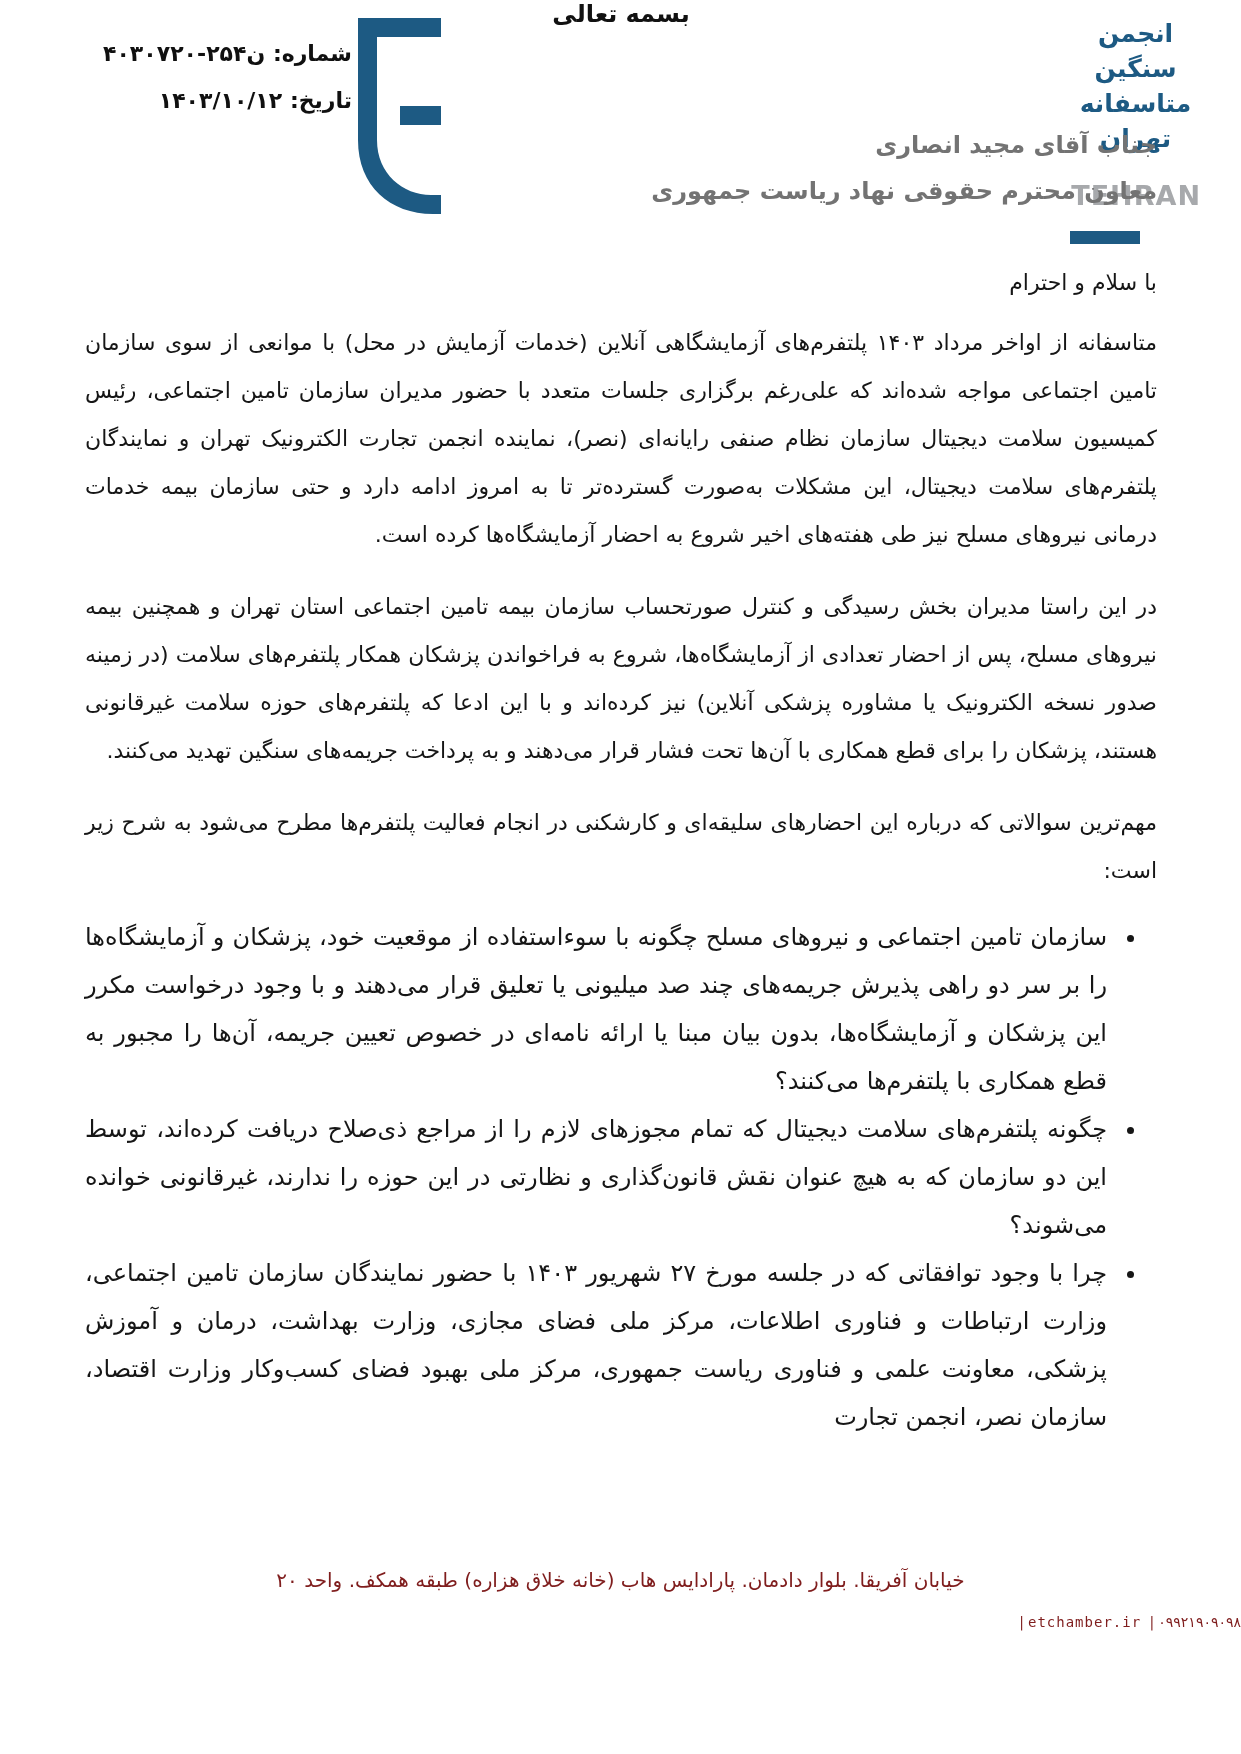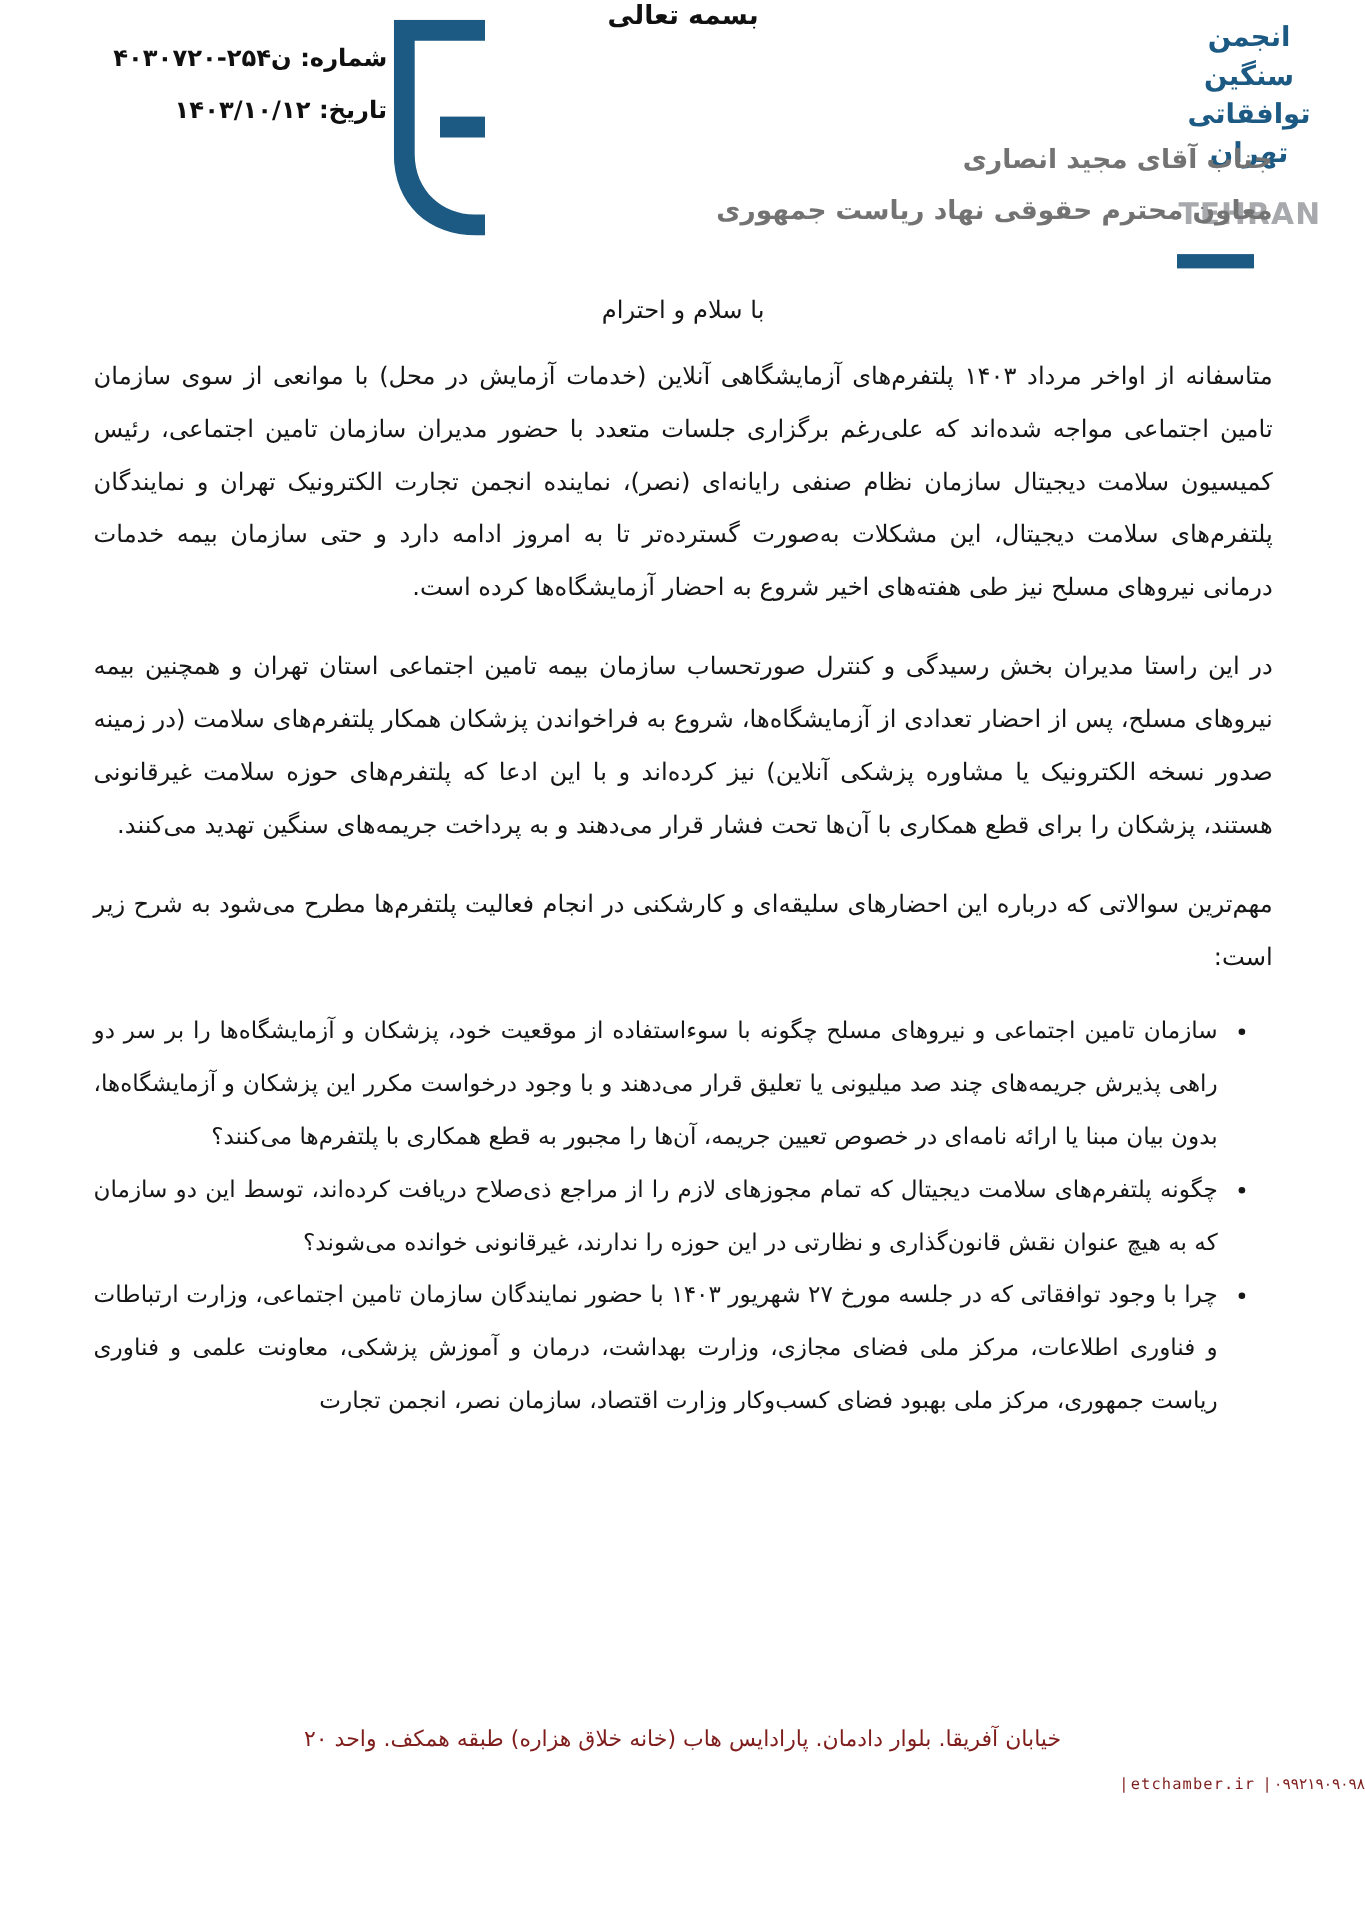--- a/index.html
+++ b/index.html
@@ -59,34 +59,34 @@
 
   
   .content { position: absolute; top: 0; left: 85px; width: 1072px; }
   .bismillah {
     text-align: center;
     font-weight: bold;
     font-size: 24px;
     color: #111111;
   }
   .recipient { margin-top: 94px; font-weight: bold; font-size: 24px; line-height: 46px; color: #737373; }
-  .salutation { margin-top: 56px; font-size: 22px; text-align: center; }
+  .salutation { margin-top: 56px; font-size: 22px; }
   .body-text p {
     margin: 24px 0 0 0;
     font-size: 22px;
     line-height: 48px;
     text-align: justify;
   }
   ul.questions {
     margin: 18px 0 0 0;
     padding: 0 44px 0 0;
     list-style: disc;
   }
   ul.questions li {
-    font-size: 21px;
+    font-size: 24px;
     line-height: 48px;
     text-align: justify;
     padding-right: 6px;
   }
 
   
   .footer { position: absolute; top: 1568px; left: 0; width: 100%; text-align: center; color: #7f1d1d; }
   .footer-address { font-size: 20px; }
   .footer-contact { margin-top: 22px; font-size: 14px; direction: ltr; unicode-bidi: embed; text-align: right; }
   .footer-contact .site { font-family: "DejaVu Sans Mono", monospace; letter-spacing: 1px; }
@@ -113,21 +113,21 @@
     <svg viewBox="0 0 83 196" xmlns="http://www.w3.org/2000/svg" aria-hidden="true">
       <path d="M83 0 H0 V122 C0 168 32 196 75 196 H83 V177 H73 C45 177 19 156 19 122 V19 H83 Z" fill="#1D5A83"></path>
       <rect x="42" y="88" width="41" height="19" fill="#1D5A83"></rect>
     </svg>
   </div>
 
   <div class="org-logo">
     <div class="org-fa">
       <div>انجمن</div>
       <div>سنگین</div>
-      <div>توافقاتی</div>
+      <div>متاسفانه</div>
       <div>تهران</div>
     </div>
     <div class="org-en">TEHRAN</div>
     <div class="org-bar"></div>
   </div>
 
   <div class="content">
     <div class="bismillah">بسمه تعالی</div>
 
     <div class="recipient">

